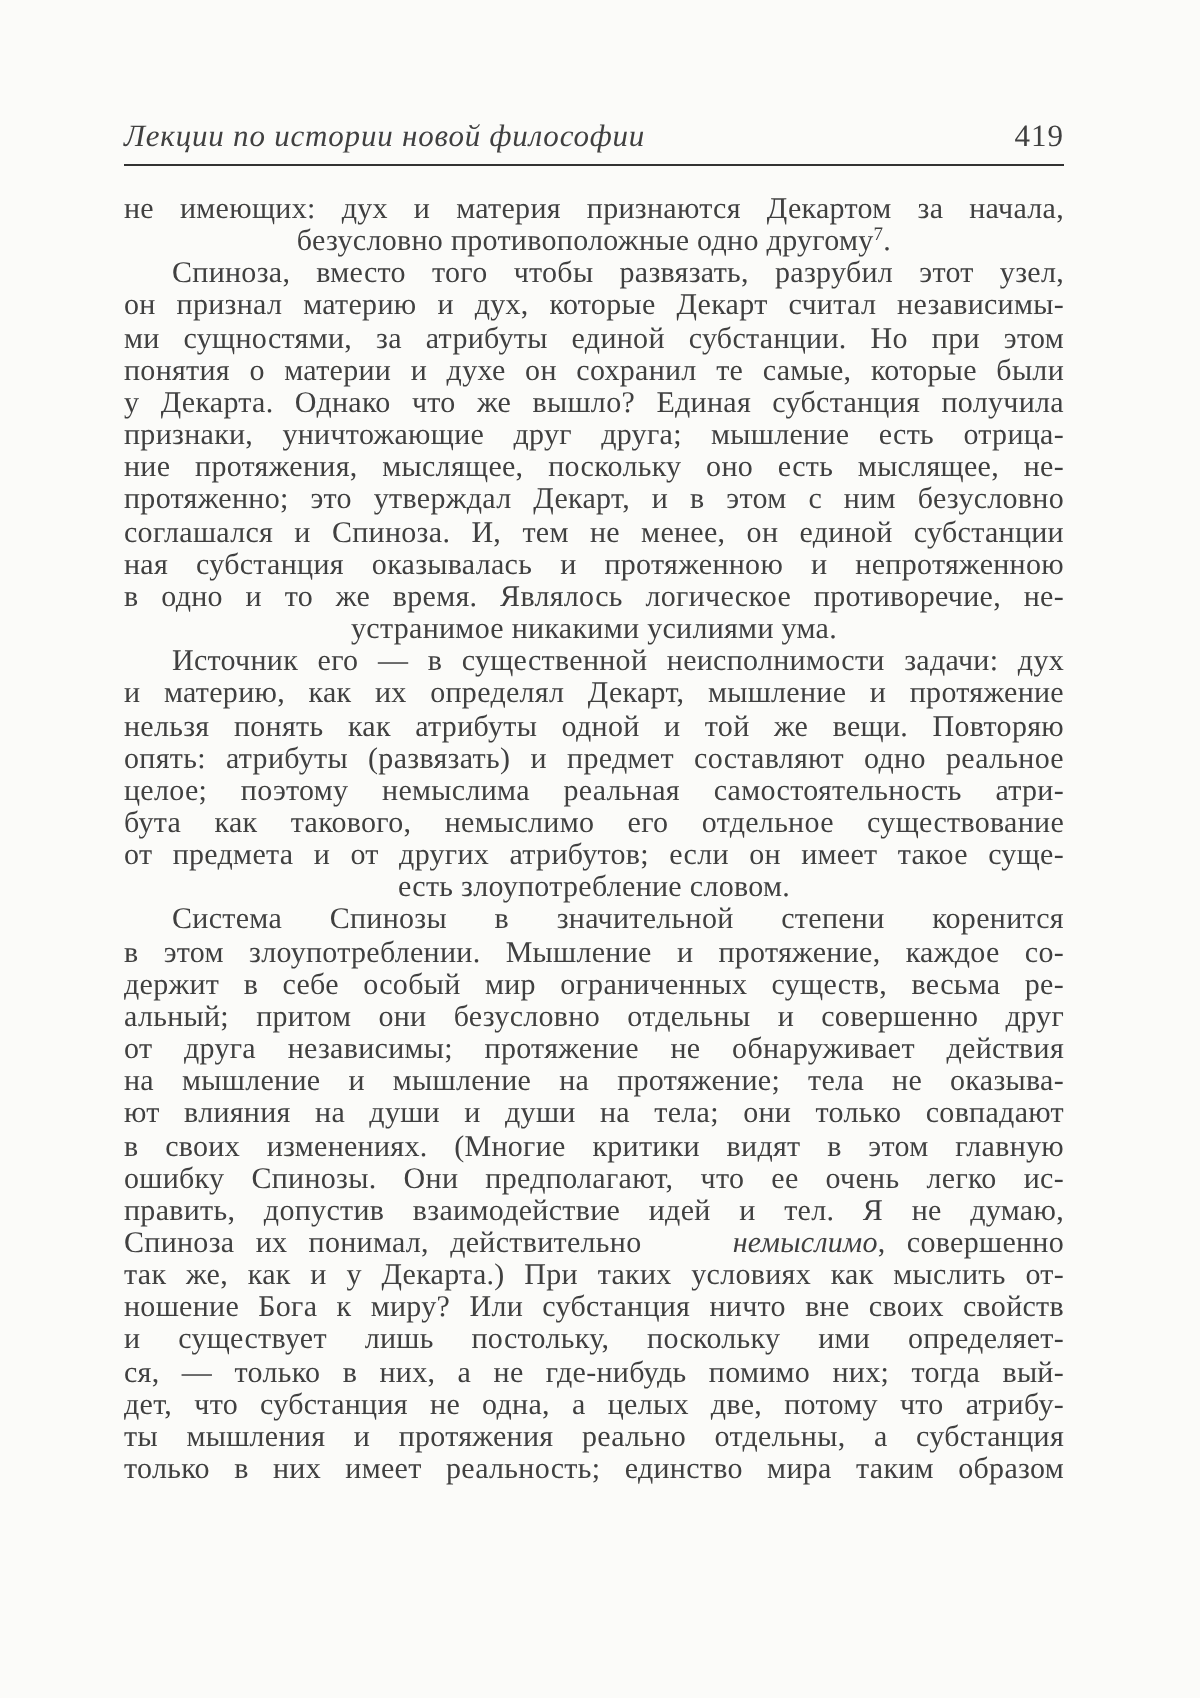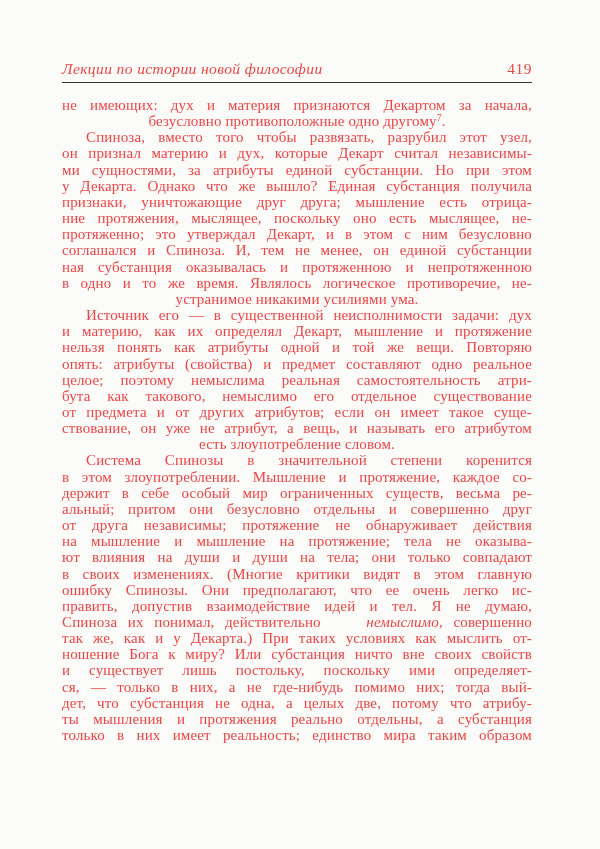--- a/index.html
+++ b/index.html
@@ -5,21 +5,21 @@
   html, body {
     margin: 0;
     padding: 0;
     background: #fbfbf9;
   }
   .page {
     position: relative;
     width: 600px;
     height: 849px;
     background: #fbfbf9;
-    color: #ef4444;
+    color: #404040;
     font-family: "Liberation Serif", "DejaVu Serif", serif;
     overflow: hidden;
   }
   .content {
     position: absolute;
     left: 62px;
     top: 60px;
     width: 470px;
   }
   .page-header {
@@ -75,36 +75,36 @@
     <div class="page-header">
       <span class="running-title">Лекции по истории новой философии</span>
       <span class="page-number">419</span>
     </div>
     <div class="page-body">
         <div class="line j"><span>не имеющих: дух и материя признаются Декартом за начала,</span></div>
         <div class="line"><span>безусловно противоположные одно другому</span><sup>7</sup><span>.</span></div>
         <div class="line j indent"><span>Спиноза, вместо того чтобы развязать, разрубил этот узел,</span></div>
         <div class="line j"><span>он признал материю и дух, которые Декарт считал независимы-</span></div>
         <div class="line j"><span>ми сущностями, за атрибуты единой субстанции. Но при этом</span></div>
+        <div class="line j"><span>понятия о материи и духе он сохранил те самые, которые были</span></div>
         <div class="line j"><span>у Декарта. Однако что же вышло? Единая субстанция получила</span></div>
         <div class="line j"><span>признаки, уничтожающие друг друга; мышление есть отрица-</span></div>
         <div class="line j"><span>ние протяжения, мыслящее, поскольку оно есть мыслящее, не-</span></div>
         <div class="line j"><span>протяженно; это утверждал Декарт, и в этом с ним безусловно</span></div>
         <div class="line j"><span>соглашался и Спиноза. И, тем не менее, он единой субстанции</span></div>
         <div class="line j"><span>ная субстанция оказывалась и протяженною и непротяженною</span></div>
         <div class="line j"><span>в одно и то же время. Являлось логическое противоречие, не-</span></div>
         <div class="line"><span>устранимое никакими усилиями ума.</span></div>
         <div class="line j indent"><span>Источник его — в существенной неисполнимости задачи: дух</span></div>
         <div class="line j"><span>и материю, как их определял Декарт, мышление и протяжение</span></div>
         <div class="line j"><span>нельзя понять как атрибуты одной и той же вещи. Повторяю</span></div>
-        <div class="line j"><span>опять: атрибуты (свойства) и предмет составляют одно реальное</span></div>
+        <div class="line j"><span>опять: атрибуты (развязать) и предмет составляют одно реальное</span></div>
         <div class="line j"><span>целое; поэтому немыслима реальная самостоятельность атри-</span></div>
         <div class="line j"><span>бута как такового, немыслимо его отдельное существование</span></div>
         <div class="line j"><span>от предмета и от других атрибутов; если он имеет такое суще-</span></div>
-        <div class="line j"><span>ствование, он уже не атрибут, а вещь, и называть его атрибутом</span></div>
         <div class="line"><span>есть злоупотребление словом.</span></div>
         <div class="line j indent"><span>Система Спинозы в значительной степени коренится</span></div>
         <div class="line j"><span>в этом злоупотреблении. Мышление и протяжение, каждое со-</span></div>
         <div class="line j"><span>держит в себе особый мир ограниченных существ, весьма ре-</span></div>
         <div class="line j"><span>альный; притом они безусловно отдельны и совершенно друг</span></div>
         <div class="line j"><span>от друга независимы; протяжение не обнаруживает действия</span></div>
         <div class="line j"><span>на мышление и мышление на протяжение; тела не оказыва-</span></div>
         <div class="line j"><span>ют влияния на души и души на тела; они только совпадают</span></div>
         <div class="line j"><span>в своих изменениях. (Многие критики видят в этом главную</span></div>
         <div class="line j"><span>ошибку Спинозы. Они предполагают, что ее очень легко ис-</span></div>

